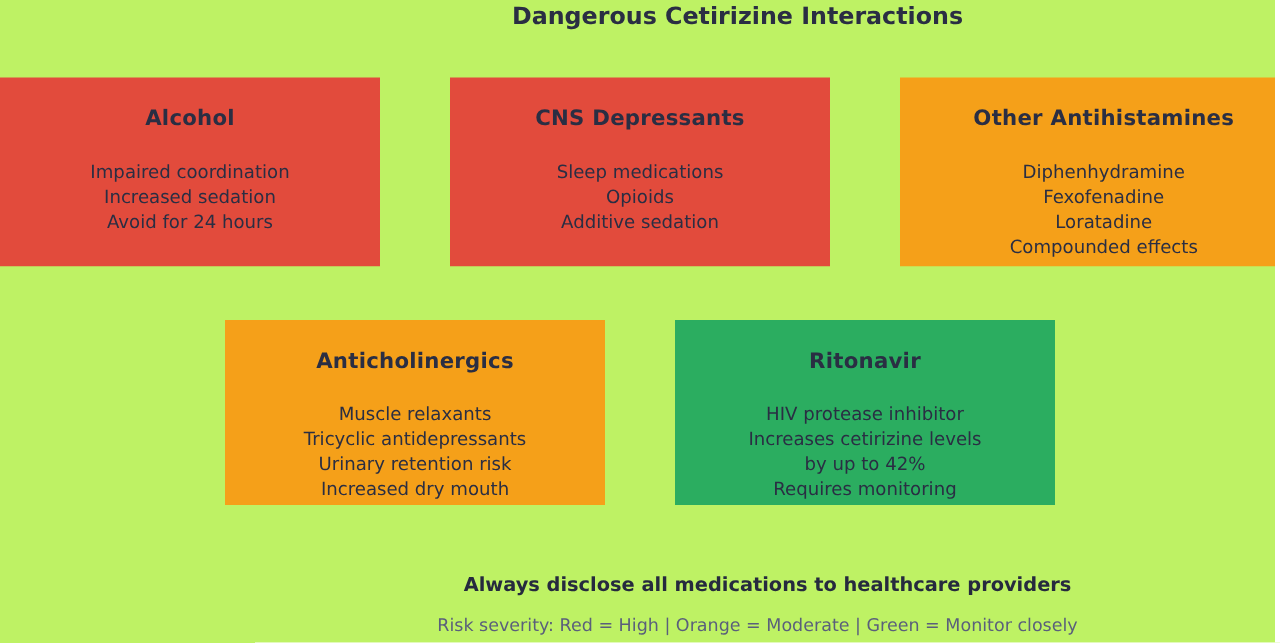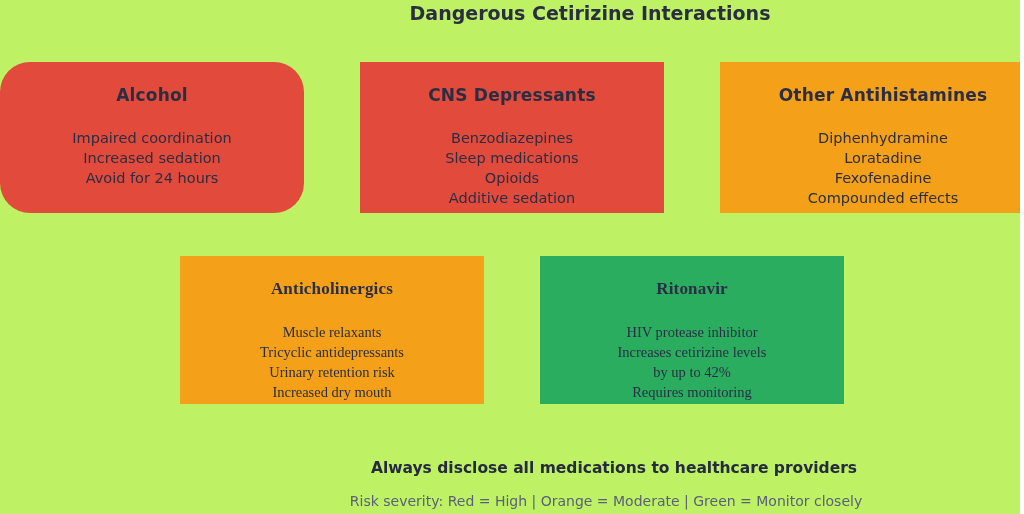--- a/index.html
+++ b/index.html
@@ -22,21 +22,21 @@
     font-weight: bold;
     color: #2a2e43;
   }
   .card {
     position: absolute;
     width: 304px;
     text-align: center;
     color: #2a2e43;
   }
   .row1 { top: 62px; height: 151px; }
-  .row2 { top: 256px; height: 148px; font-family: Liberation Serif, serif; }
+  .row2 { top: 256px; height: 148px; }
   .card-title {
     padding-top: 23px;
     font-size: 17px;
     font-weight: bold;
     letter-spacing: 0.2px;
   }
   .card-lines {
     margin-top: 23px;
     font-size: 14.5px;
     line-height: 20px;
@@ -61,45 +61,44 @@
     color: #5a5f7b;
   }
 </style>
 </head>
 <body>
 
 <div class="canvas">
 
   <div class="diagram-title">Dangerous Cetirizine Interactions</div>
 
-  <div class="card row1" style="left: 0px; background-color: rgb(226, 75, 60); border-radius: 30px;">
+  <div class="card row1" style="left: 0px; background-color: rgb(226, 75, 60);">
     <div class="card-title">Alcohol</div>
     <div class="card-lines">
       <div>Impaired coordination</div>
       <div>Increased sedation</div>
       <div>Avoid for 24 hours</div>
     </div>
   </div>
 
   <div class="card row1" style="left: 360px; background-color: rgb(226, 75, 60);">
     <div class="card-title">CNS Depressants</div>
     <div class="card-lines">
-      <div>Benzodiazepines</div>
       <div>Sleep medications</div>
       <div>Opioids</div>
       <div>Additive sedation</div>
     </div>
   </div>
 
   <div class="card row1" style="left: 720px; background-color: rgb(245, 160, 25); padding-left: 22px;">
     <div class="card-title">Other Antihistamines</div>
     <div class="card-lines">
       <div>Diphenhydramine</div>
+      <div>Fexofenadine</div>
       <div>Loratadine</div>
-      <div>Fexofenadine</div>
       <div>Compounded effects</div>
     </div>
   </div>
 
   <div class="card row2" style="left: 180px; background-color: rgb(245, 160, 25);">
     <div class="card-title">Anticholinergics</div>
     <div class="card-lines">
       <div>Muscle relaxants</div>
       <div>Tricyclic antidepressants</div>
       <div>Urinary retention risk</div>

